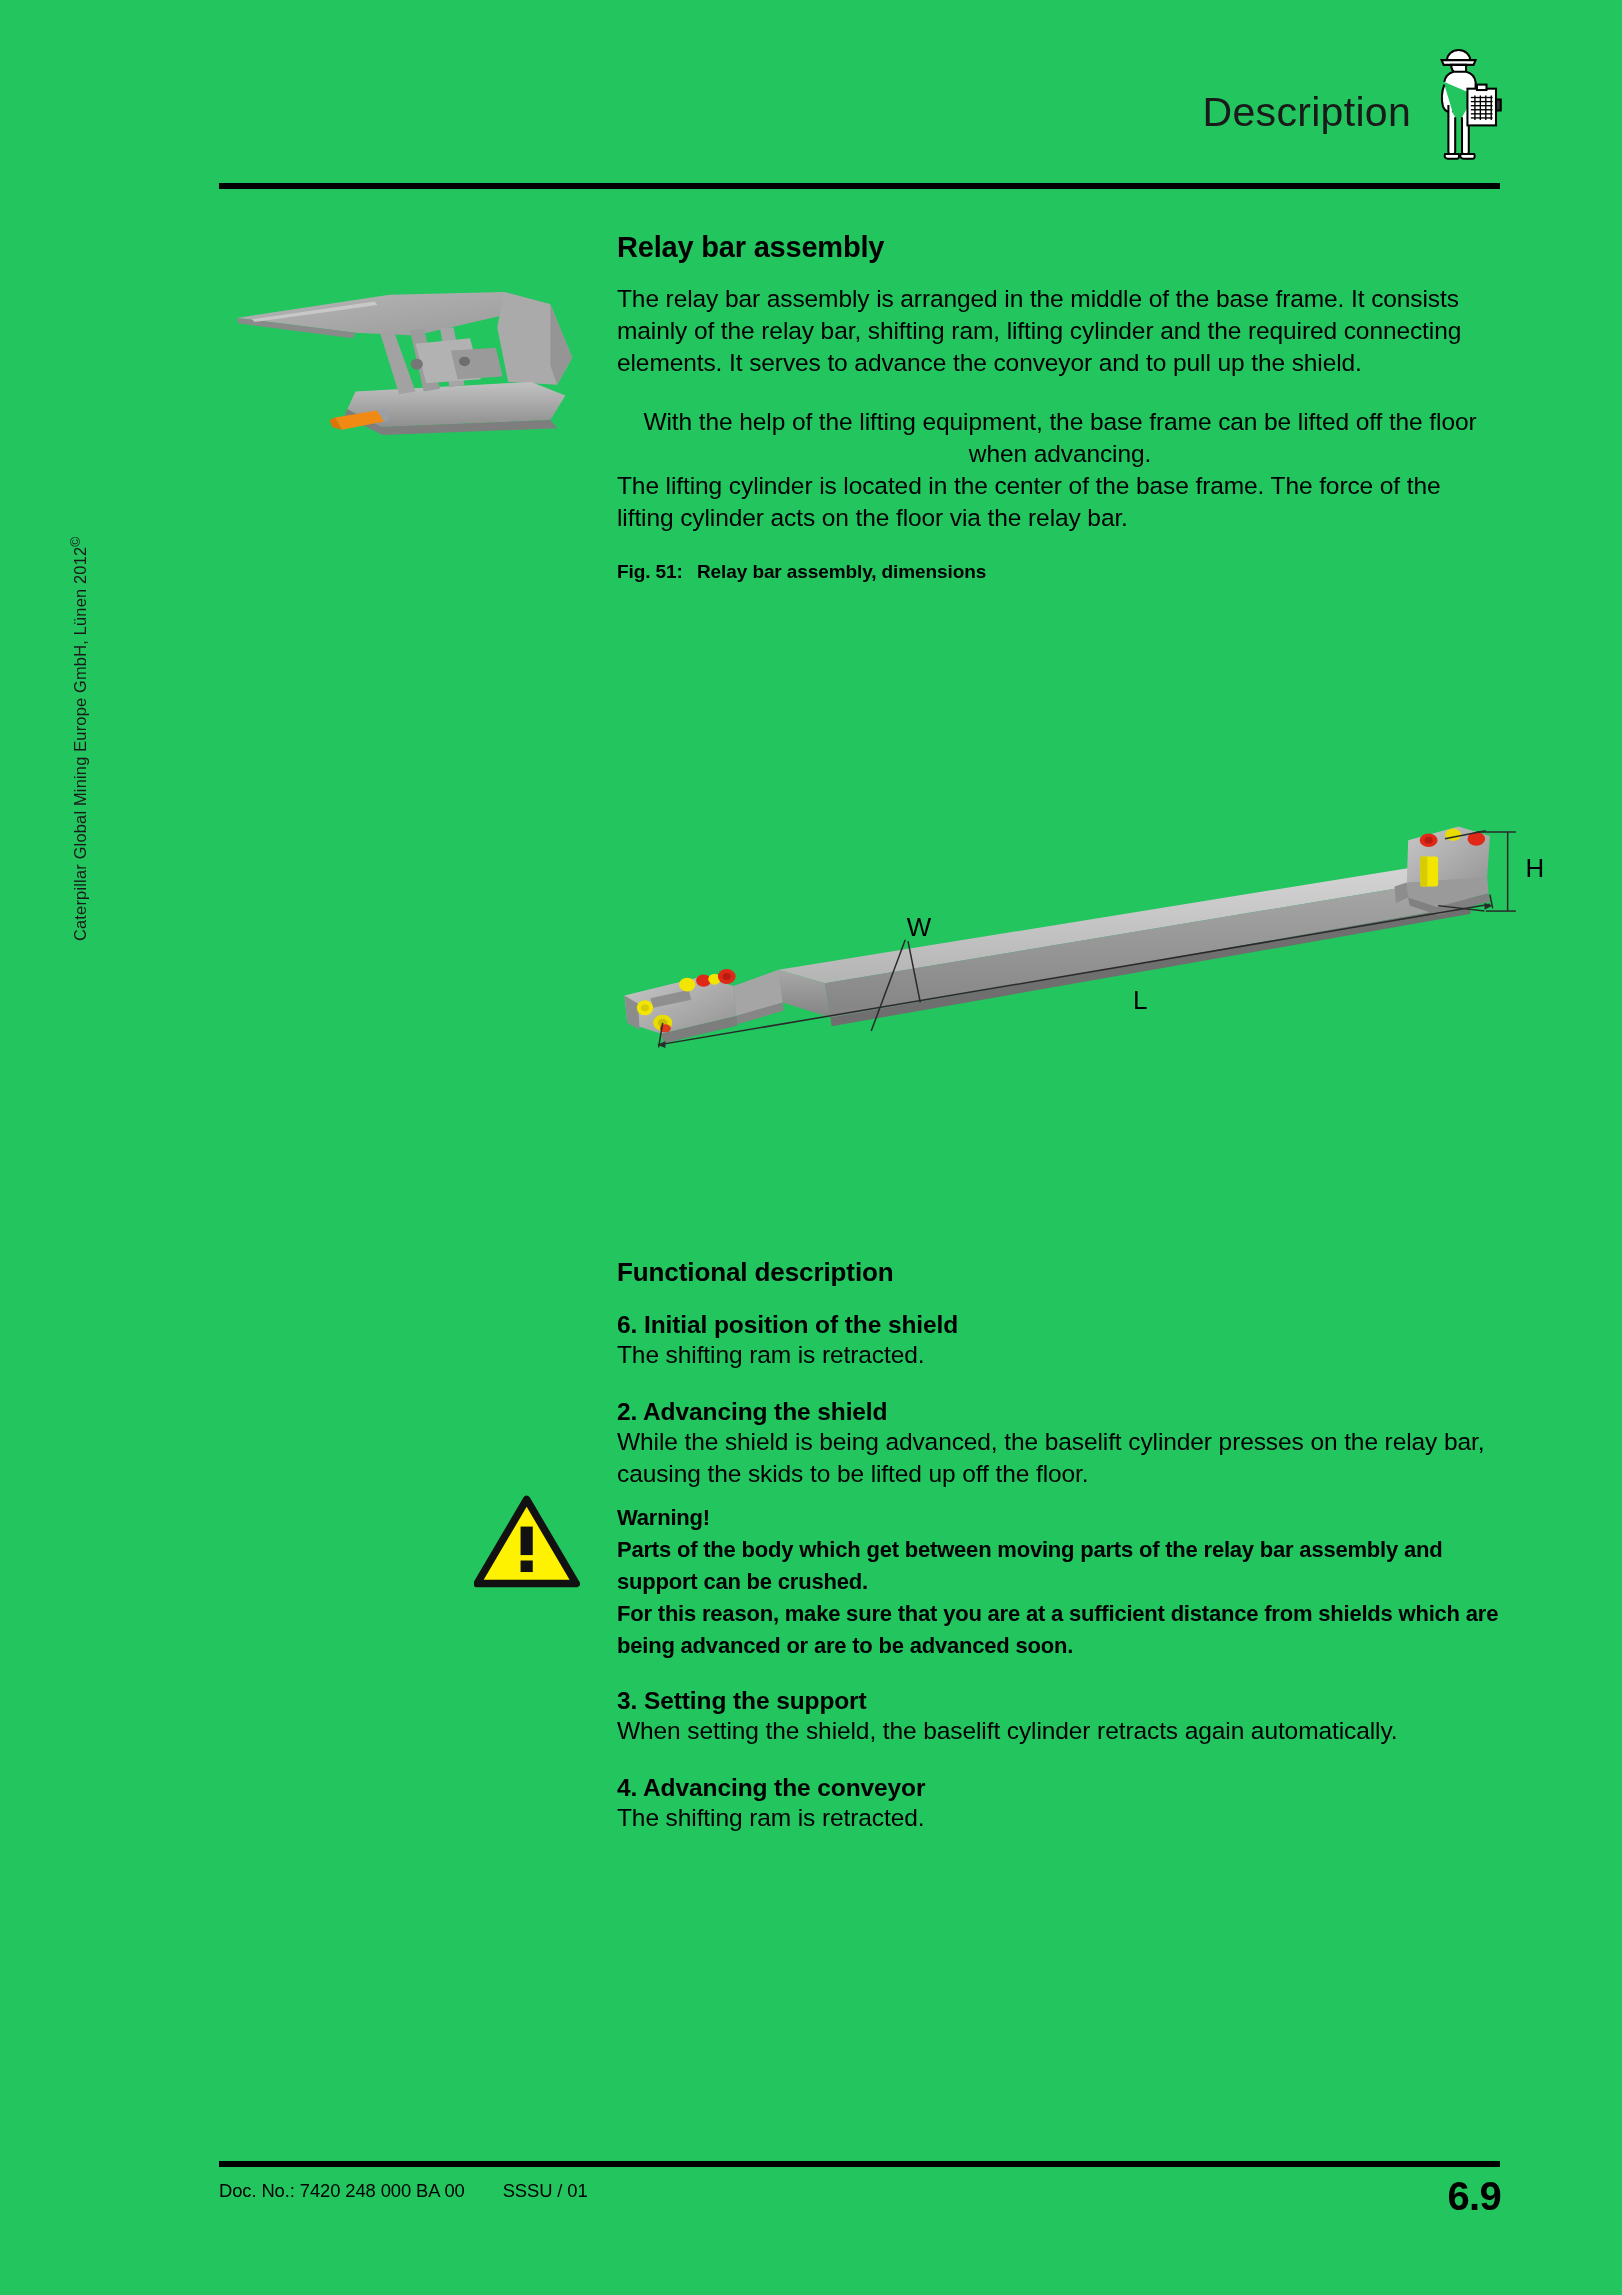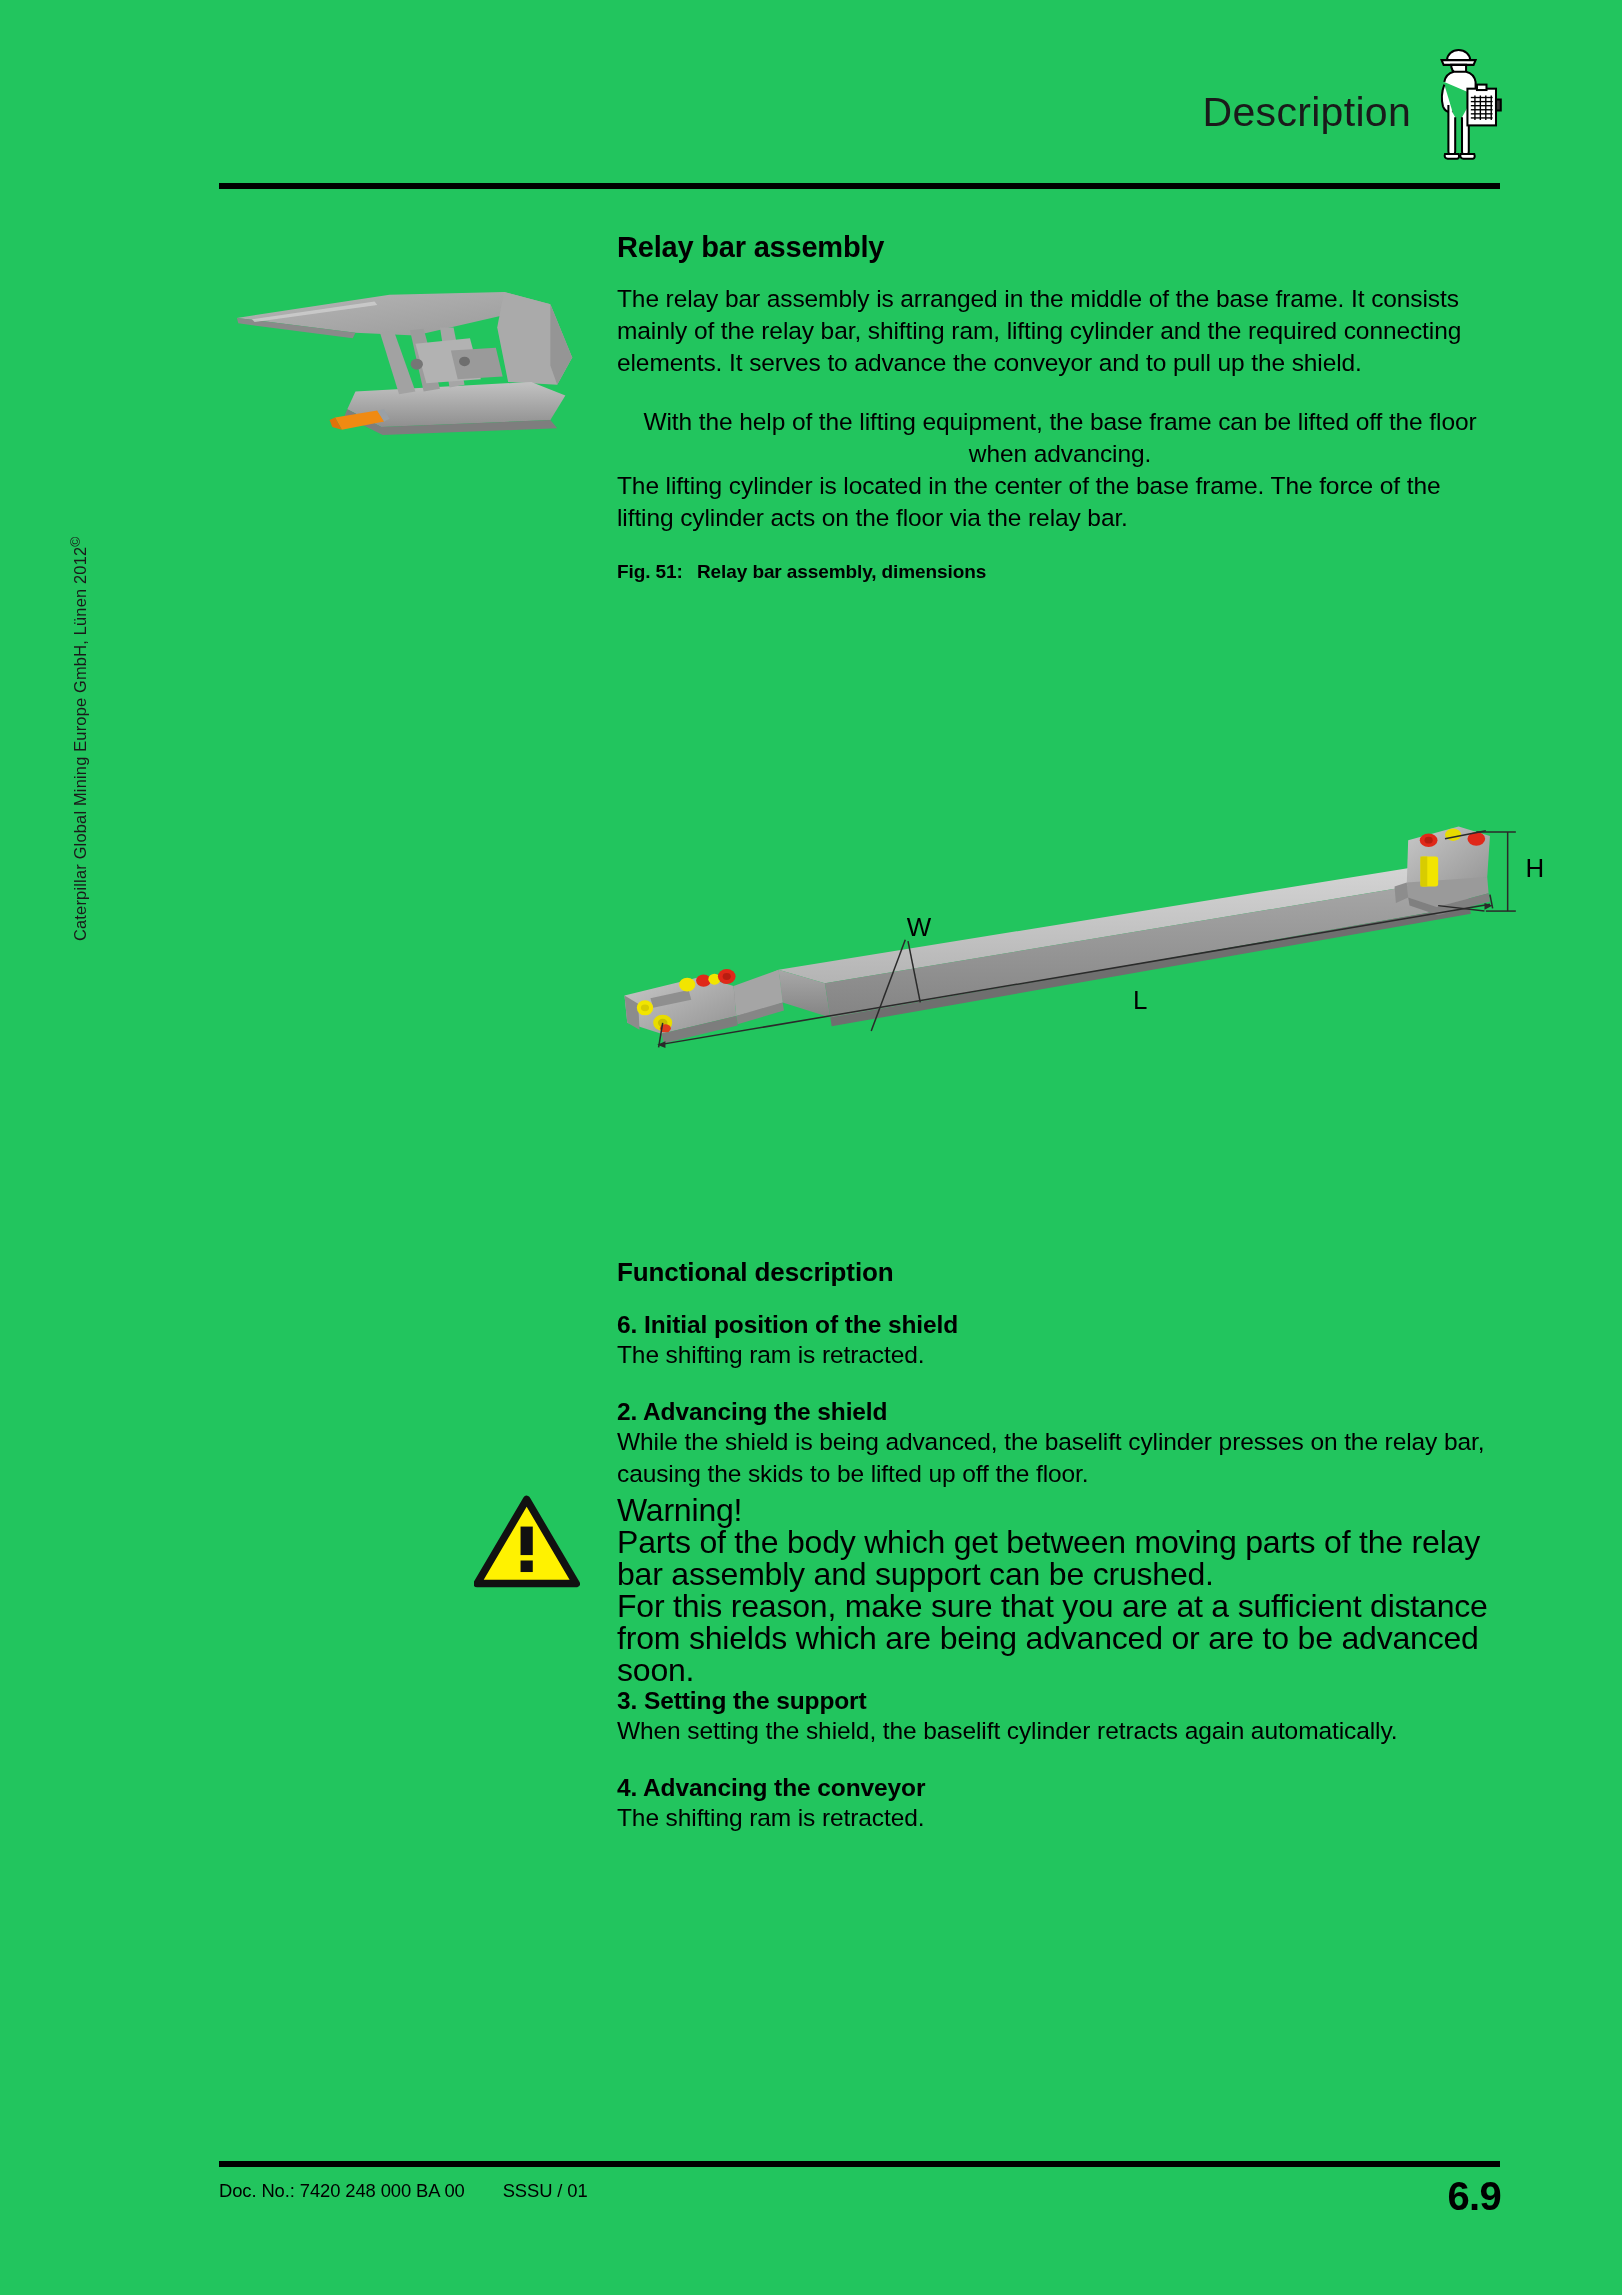--- a/index.html
+++ b/index.html
@@ -166,25 +166,25 @@
   .warn-icon {
     position: absolute;
     left: 0;
     top: 8.2px;
     width: 106px;
     height: 95px;
   }
   .warn-text {
     position: absolute;
     left: 143px;
-    top: 8px;
+    top: 16px;
     width: 893px;
-    font-size: 32px;
+    font-size: 22px;
     line-height: 32px;
-    font-weight: normal;
+    font-weight: bold;
     letter-spacing: -0.2px;
   }
 
   
   .func-lower {
     position: absolute;
     left: 617px;
     top: 1687px;
     width: 886px;
   }

